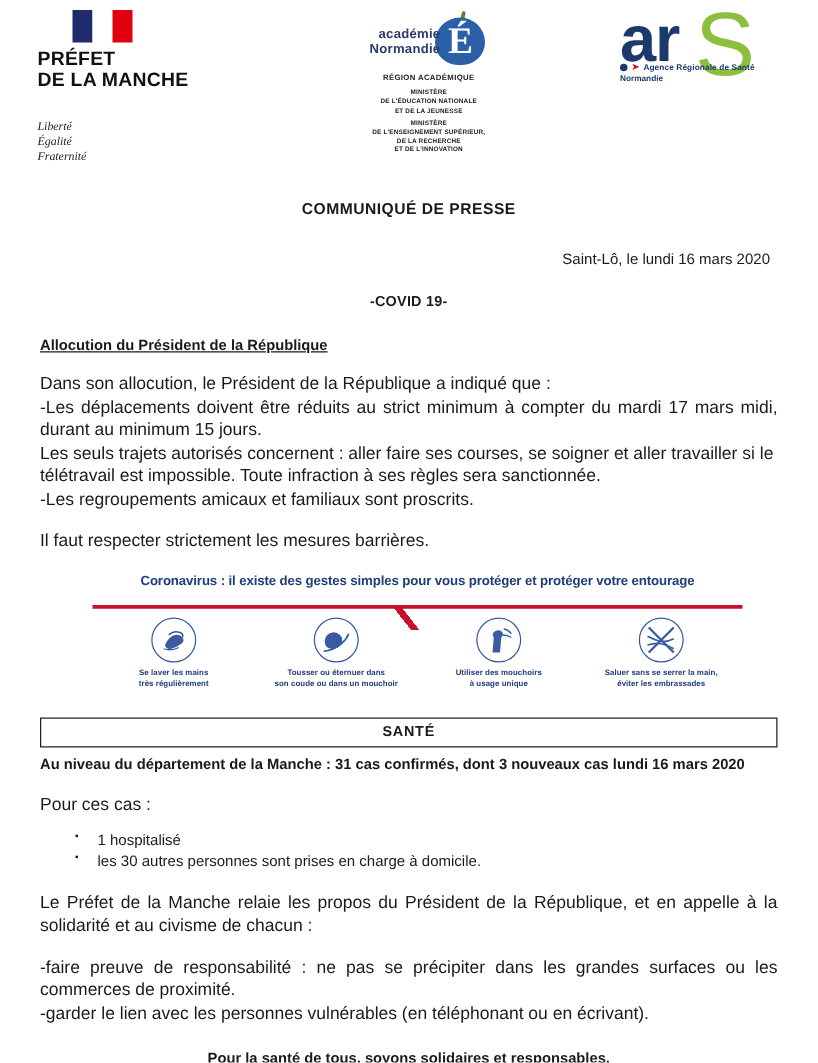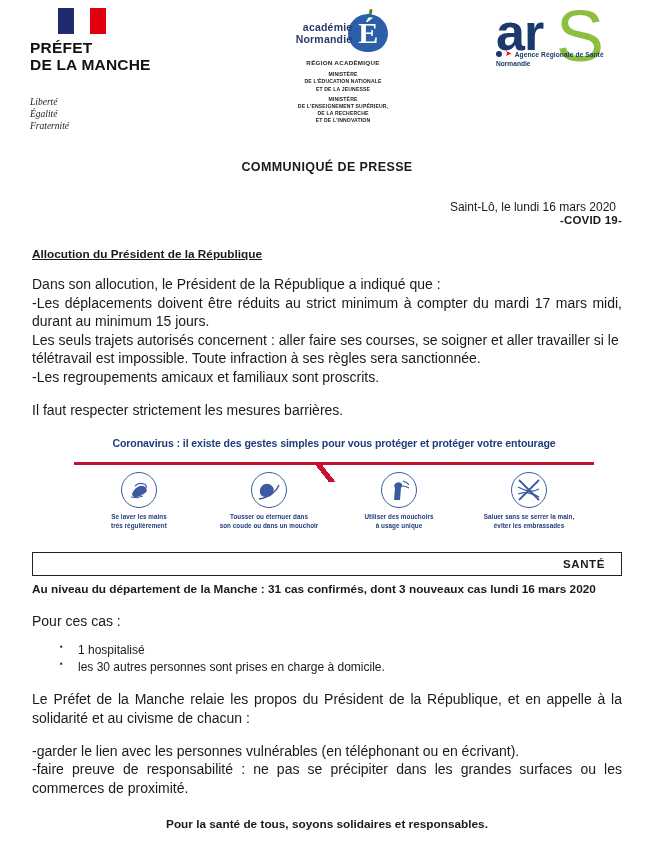--- a/index.html
+++ b/index.html
@@ -223,23 +223,24 @@
     letter-spacing: 0.4px;
     margin-top: 32px;
   }
   .dateline {
     text-align: right;
     font-size: 12px;
     margin-top: 26px;
     padding-right: 6px;
   }
   .covid-title {
-    text-align: right;
+    text-align: center;
     font-weight: bold;
     font-size: 11.5px;
+    margin-top: 22px;
     letter-spacing: 0.2px;
   }
   .section-heading {
     font-weight: bold;
     font-size: 11.8px;
     text-decoration: underline;
     margin-top: 21px;
   }
   .para {
     font-size: 14px;
@@ -303,21 +304,21 @@
     font-size: 6.3px;
     font-weight: bold;
     color: #1f3d7a;
     line-height: 1.45;
     letter-spacing: 0.05px;
   }
 
   
   .sante-box {
     border: 1.2px solid #222;
-    text-align: right;
+    text-align: center;
     font-weight: bold;
     font-size: 11.5px;
     padding: 5px 16px;
     margin-top: 22px;
     letter-spacing: 0.6px;
   }
   .stat-line {
     font-weight: bold;
     font-size: 11.8px;
     line-height: 1.32;
@@ -507,20 +508,20 @@
 
     <ul class="bullets">
       <li>1 hospitalisé</li>
       <li>les 30 autres personnes sont prises en charge à domicile.</li>
     </ul>
 
 
     <div class="para">Le Préfet de la Manche relaie les propos du Président de la République, et en appelle à la solidarité et au civisme de chacun :</div>
 
     <div class="para">
+      <span class="para-line">-faire preuve de responsabilité : ne pas se précipiter dans les grandes surfaces ou les commerces de proximité.</span>
       <span class="para-line">-garder le lien avec les personnes vulnérables (en téléphonant ou en écrivant).</span>
-      <span class="para-line">-faire preuve de responsabilité : ne pas se précipiter dans les grandes surfaces ou les commerces de proximité.</span>
     </div>
 
     <div class="closing">Pour la santé de tous, soyons solidaires et responsables.</div>
 
   </div>
 </div>
 
 </body></html>

